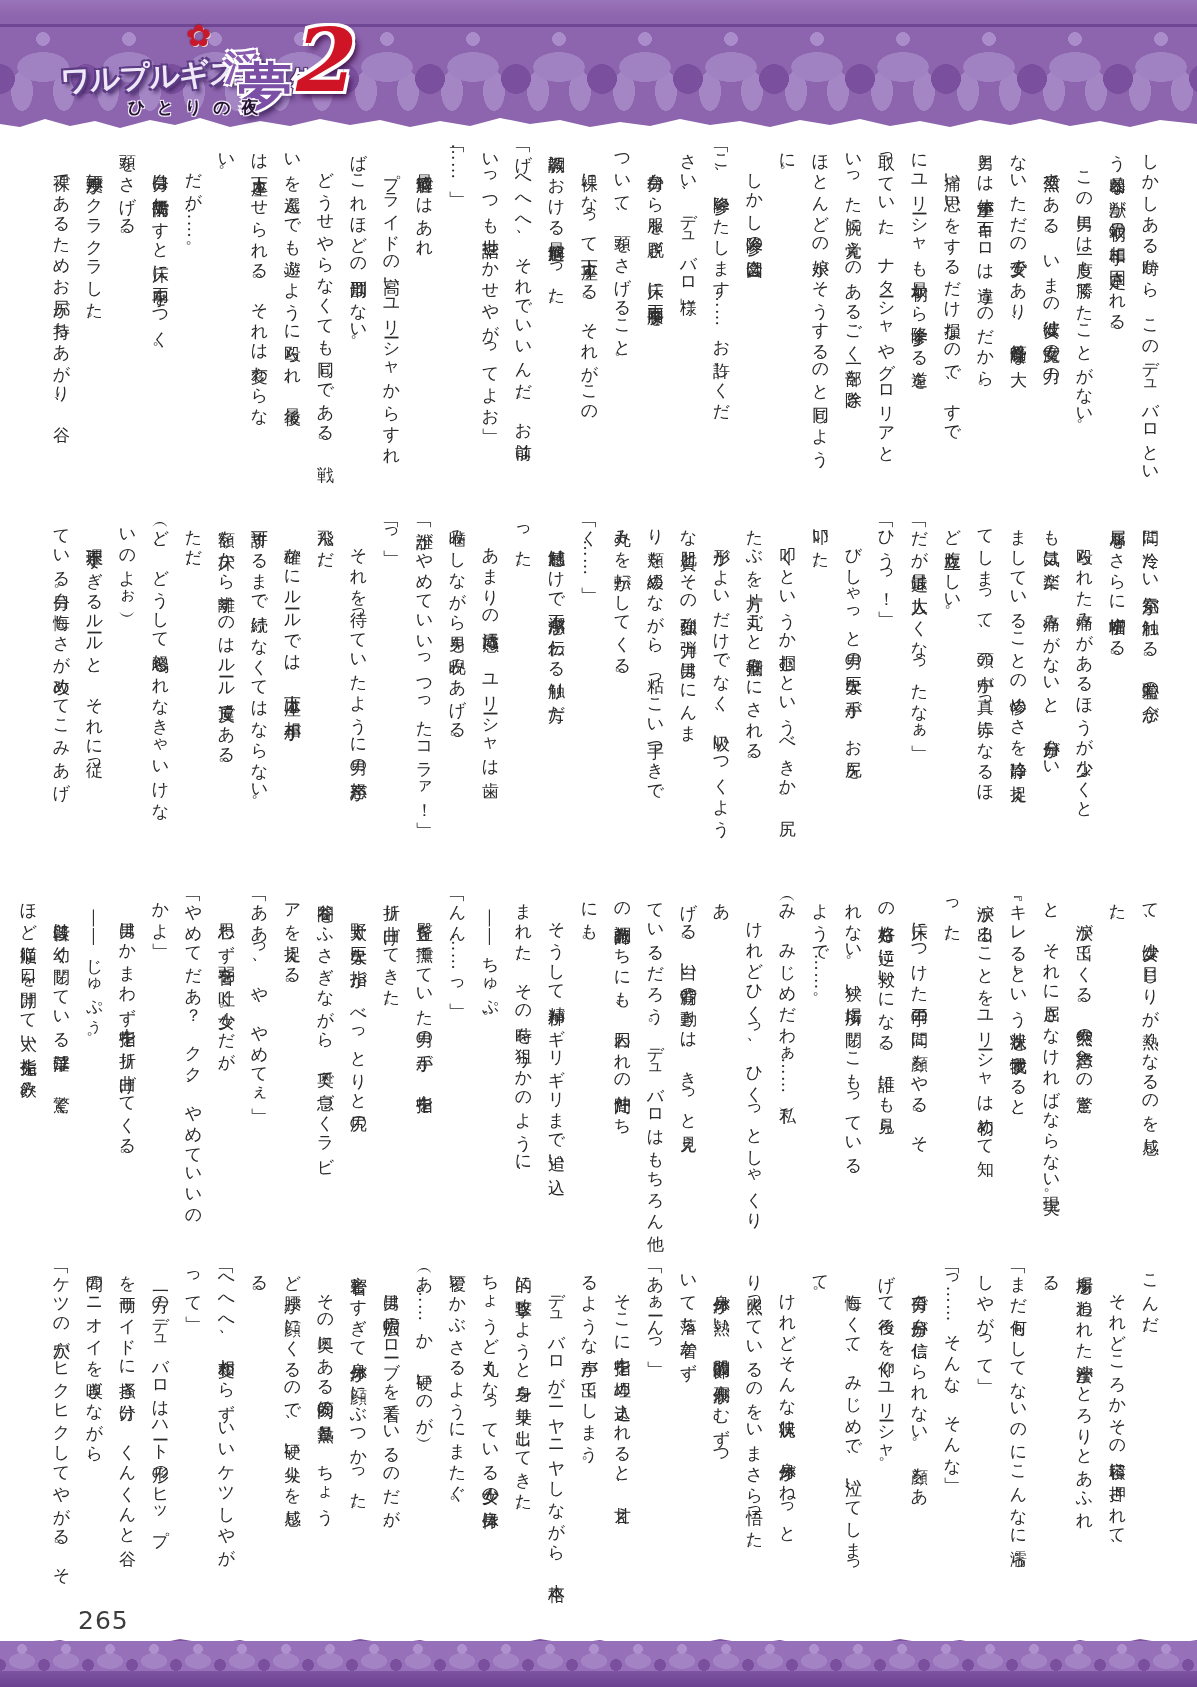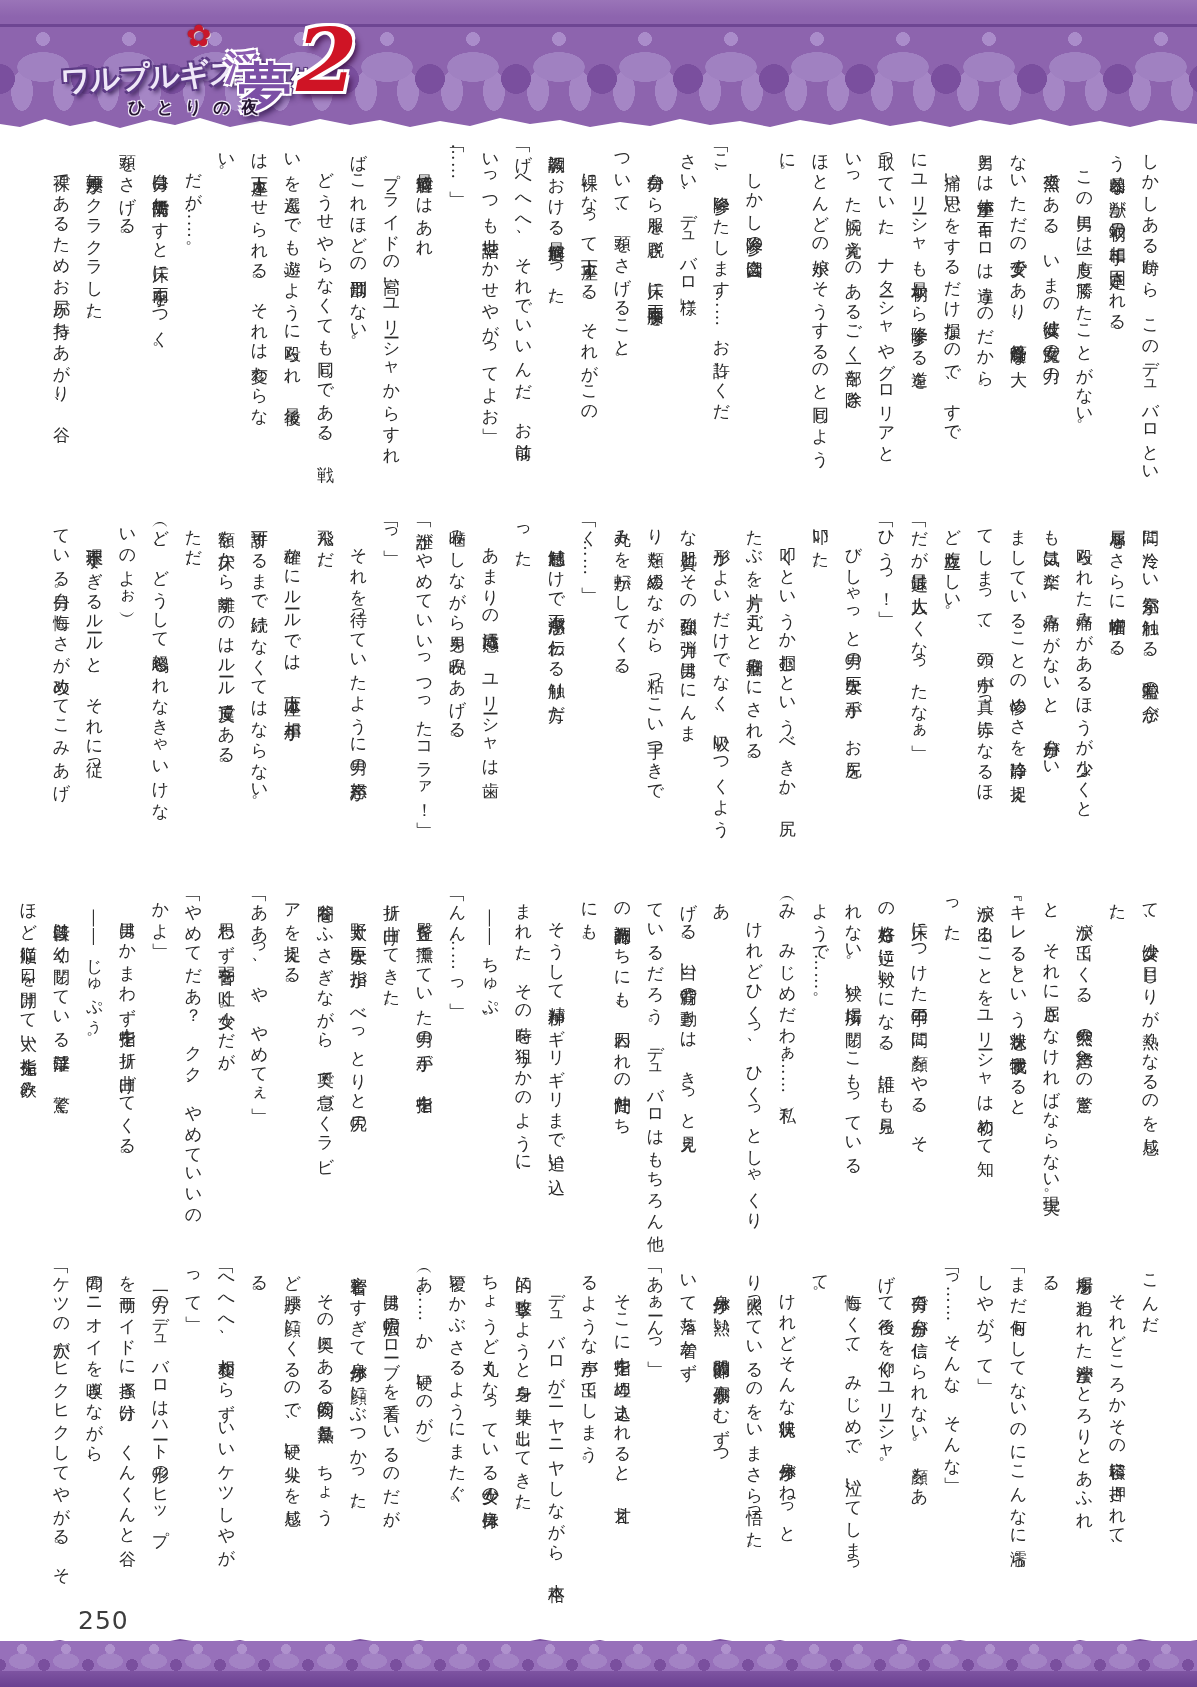--- a/index.html
+++ b/index.html
@@ -281,21 +281,21 @@
 ど腰が顔にくるので、硬い尖りを感じ
 る。
 「へへへ、相変わらずいいケツしやが
 って」
 　一方のデュバロはハート形のヒップ
 を両サイドに掻き分け、くんくんと谷
 間のニオイを嗅ぎながら、
 「ケツの穴がヒクヒクしてやがる。そ</section>
   </main>
 
-  <div class="page-number">250</div>
+  <div class="page-number">265</div>
 
   <div class="border-bottom">
     <svg class="torn-bottom-edge" viewBox="0 0 1197 20" preserveAspectRatio="none">
       <polygon fill="#ffffff" points="0,0 1197,0 1197,8 1170,12 1140,7 1110,13 1080,8 1050,14 1020,9 990,13 960,8 930,12 900,7 870,13 840,9 810,14 780,8 750,12 720,7 690,13 660,9 630,14 600,8 570,12 540,7 510,13 480,9 450,14 420,8 390,12 360,7 330,13 300,9 270,14 240,8 210,12 180,7 150,13 120,9 90,14 60,8 30,12 0,9"></polygon>
     </svg>
     <div class="bb-main"></div>
     <div class="bb-dark"></div>
   </div>
 
 </div>

